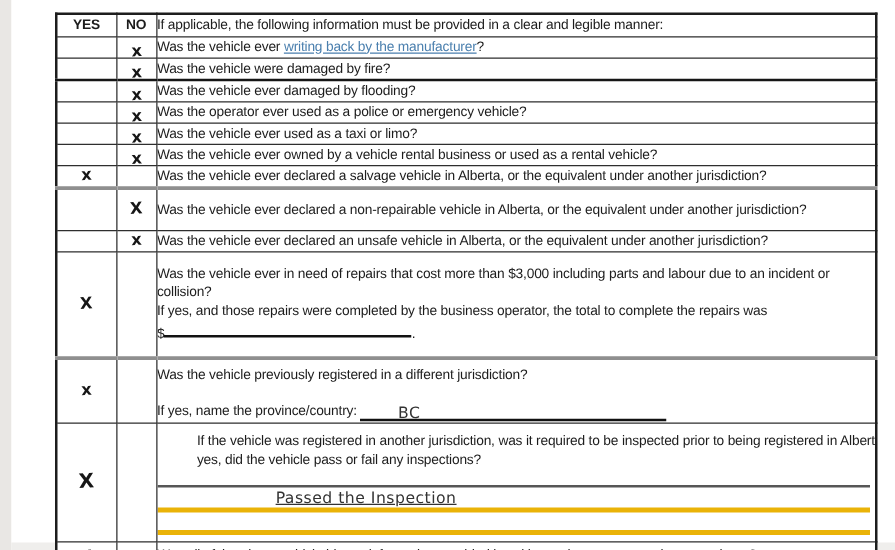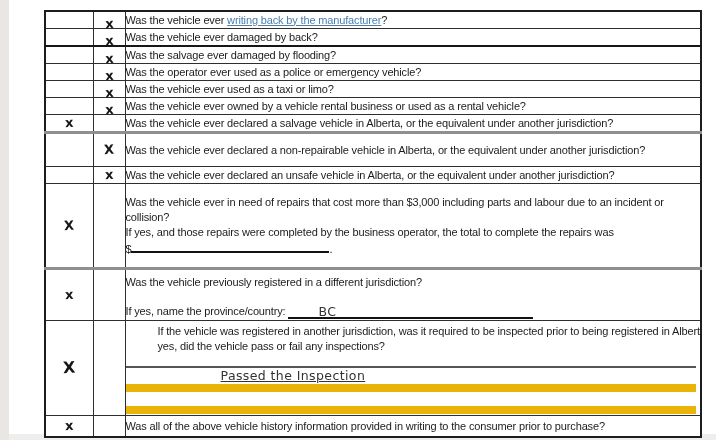--- a/index.html
+++ b/index.html
@@ -68,58 +68,63 @@
     vertical-align:bottom;
   }
   .handwritten{
     font-family:"DejaVu Sans",sans-serif;
     font-size:12.5px;color:#333;letter-spacing:0.4px;
   }
   .jur-line .handwritten{margin-left:30px;}
   .r12q .q{width:566px;}
   .ans-line{
     margin-right:4px;
-    border-bottom:8px solid #eab308;
+    border-bottom:4px solid #eab308;
   }
   .ans-line.first{margin-top:12px;height:0;border-bottom:2px solid #565656;}
   .ans-line.second{height:16px;}
   .ans-line.second .handwritten{margin-left:95px;text-decoration:underline;}
   .ans-line.third{margin-top:14px;height:0;}
 </style>
 </head>
 <body>
 
 <div class="left-margin"></div>
 <div class="bottom-margin"></div>
 
 <table class="vh-table">
   <colgroup>
       <col style="width:48px">
       <col style="width:32px">
       <col style="width:576px">
     </colgroup>
 
   <tbody>
+      <tr class="hdr">
+    <td class="c-yes">YES</td>
+    <td class="c-no">NO</td>
+    <td class="c-q">If applicable, the following information must be provided in a clear and legible manner:</td>
+  </tr>
 
   <tr class="h16">
     <td class="c-yes"><span class="mark"></span></td>
     <td class="c-no low"><span class="mark">x</span></td>
     <td class="c-q"><span>Was the vehicle ever </span><a class="link">writing back by the manufacturer</a><span>?</span></td>
   </tr>
 
   <tr class="h16 thick-black">
     <td class="c-yes"><span class="mark"></span></td>
     <td class="c-no low"><span class="mark">x</span></td>
-    <td class="c-q"><span>Was the vehicle ever damaged by back?</span></td>
-  </tr>
-
-  <tr class="h16">
-    <td class="c-yes"><span class="mark"></span></td>
-    <td class="c-no low"><span class="mark">x</span></td>
-    <td class="c-q"><span>Was the salvage ever damaged by flooding?</span></td>
+    <td class="c-q"><span>Was the vehicle were damaged by fire?</span></td>
+  </tr>
+
+  <tr class="h16">
+    <td class="c-yes"><span class="mark"></span></td>
+    <td class="c-no low"><span class="mark">x</span></td>
+    <td class="c-q"><span>Was the vehicle ever damaged by flooding?</span></td>
   </tr>
 
   <tr class="h16">
     <td class="c-yes"><span class="mark"></span></td>
     <td class="c-no low"><span class="mark">x</span></td>
     <td class="c-q"><span>Was the operator ever used as a police or emergency vehicle?</span></td>
   </tr>
 
   <tr class="h15">
     <td class="c-yes"><span class="mark"></span></td>

